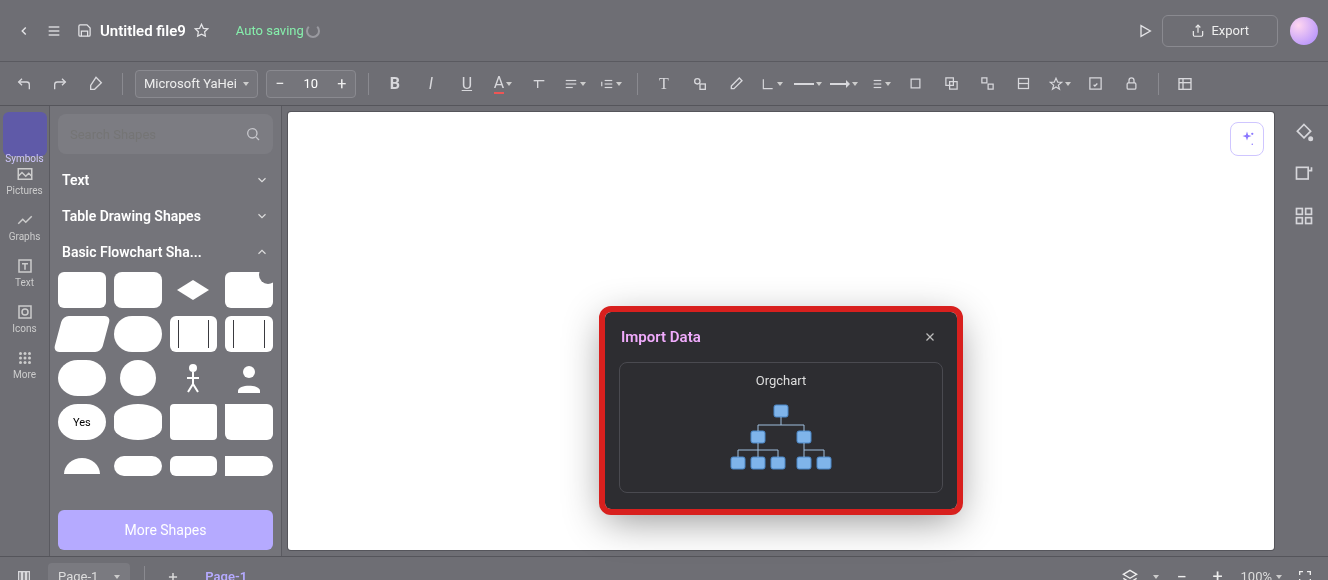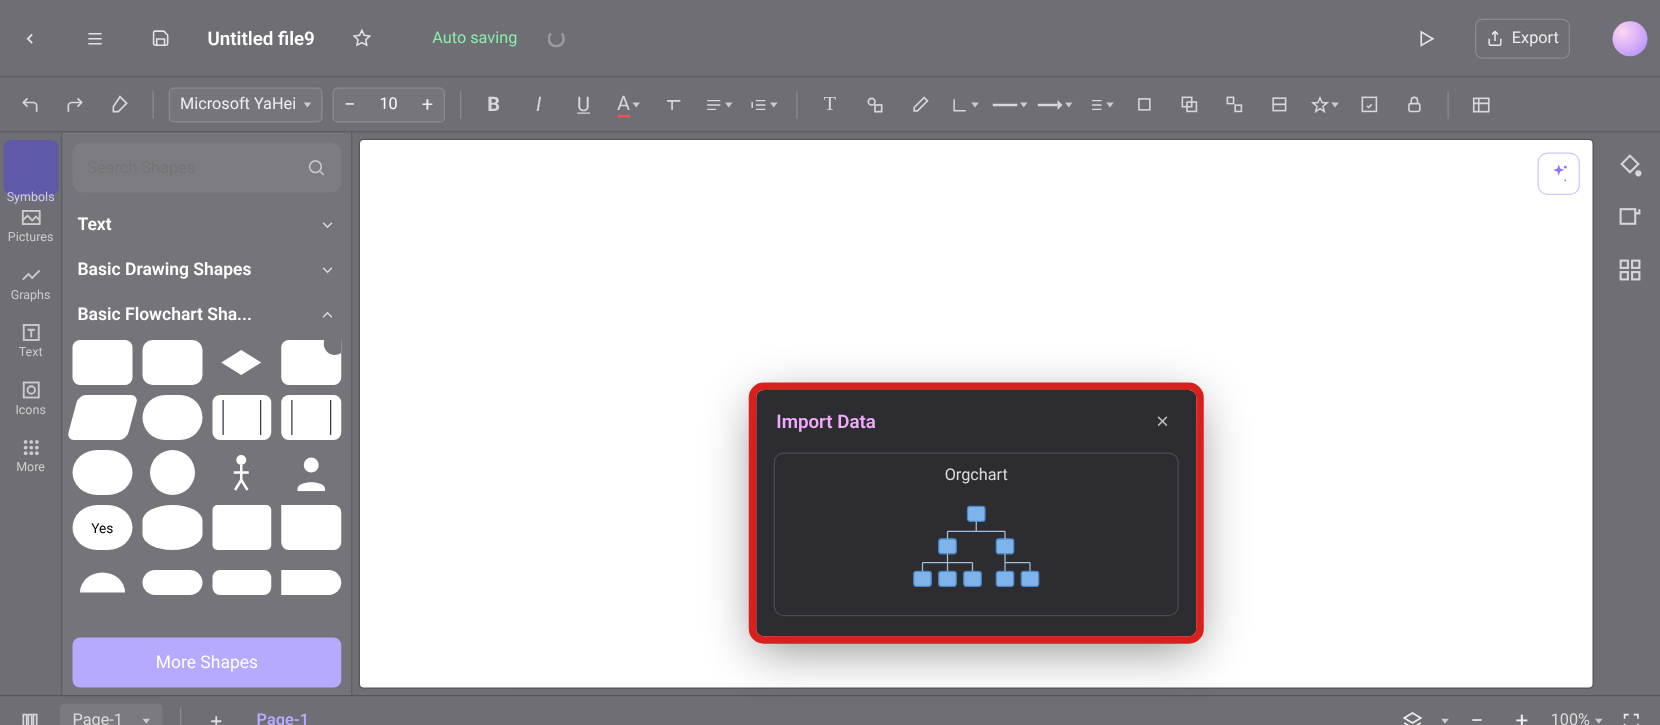--- a/index.html
+++ b/index.html
@@ -1,29 +1,29 @@
 <!DOCTYPE html>
 <html><head>
 <meta charset="utf-8">
 <style>
   * { box-sizing: border-box; margin: 0; padding: 0; font-family: -apple-system, BlinkMacSystemFont, "Segoe UI", Roboto, sans-serif; }
   html, body { width: 1328px; height: 580px; overflow: hidden; background: #6e6e74; }
 
   
   .topbar {
     height: 62px; background: #6e6e74; display: flex; align-items: center;
-    padding: 0 10px; gap: 24px; color: #e6e6e8; font-size: 14px;
+    padding: 0 10px; gap: 2px; color: #e6e6e8; font-size: 14px;
     border-bottom: 1px solid #5a5a60;
   }
   .topbar .icon-btn { width: 28px; height: 28px; display:flex; align-items:center; justify-content:center; color:#e3e3e6; border-radius:4px; cursor:pointer;}
   .topbar .title { font-weight: 600; font-size: 15px; color:#fff; }
   .spinner { width:14px; height:14px; border:2px solid #9a9aa0; border-top-color:transparent; border-radius:50%;}
   .spacer { flex: 1; }
   .play-btn { width:30px; height:30px; display:flex; align-items:center; justify-content:center; color:#e3e3e6; cursor:pointer;}
-  .export-btn { height:32px; padding:0 8px; border:1px solid #8a8a90; border-radius:6px; display:flex; align-items:center; gap:6px; color:#eee; font-size:13px; cursor:pointer;}
+  .export-btn { height:32px; padding:0 28px; border:1px solid #8a8a90; border-radius:6px; display:flex; align-items:center; gap:6px; color:#eee; font-size:13px; cursor:pointer;}
   .avatar { width:28px; height:28px; border-radius:50%; background: radial-gradient(circle at 30% 30%, #ffd6f0, #a988ff); margin-left:10px;}
 
   
   .toolbar {
     height: 44px; background: #6e6e74; border-bottom: 1px solid #55555b;
     display:flex; align-items:center; padding: 0 10px; gap: 8px; color:#ddd;
   }
   .tool-ic { width:28px; height:28px; display:flex; align-items:center; justify-content:center; color:#d8d8dc; cursor:pointer; border-radius:4px; font-size:16px;}
   .divider { width:1px; height:22px; background:#8a8a90; margin:0 4px;}
   .font-sel { height:28px; background:#75757b; border:1px solid #8a8a90; border-radius:4px; display:flex; align-items:center; padding:0 8px; gap:6px; font-size:13px; color:#eee; cursor:pointer;}
@@ -363,21 +363,21 @@
           </svg>
       </div>
     </div>
     <div class="cat">
       <span>Text</span>
       <svg class="chev" width="14" height="14" viewBox="0 0 24 24" fill="none" stroke="currentColor" stroke-width="2">
           <polyline points="6 9 12 15 18 9"></polyline>
         </svg>
     </div>
     <div class="cat">
-      <span>Basic Drawing Shapes</span>
+      <span>Table Drawing Shapes</span>
       <svg class="chev" width="14" height="14" viewBox="0 0 24 24" fill="none" stroke="currentColor" stroke-width="2">
           <polyline points="6 9 12 15 18 9"></polyline>
         </svg>
     </div>
     <div class="cat">
       <span>Basic Flowchart Sha...</span>
       <svg class="chev" width="14" height="14" viewBox="0 0 24 24" fill="none" stroke="currentColor" stroke-width="2">
           <polyline points="18 15 12 9 6 15"></polyline>
         </svg>
     </div>

